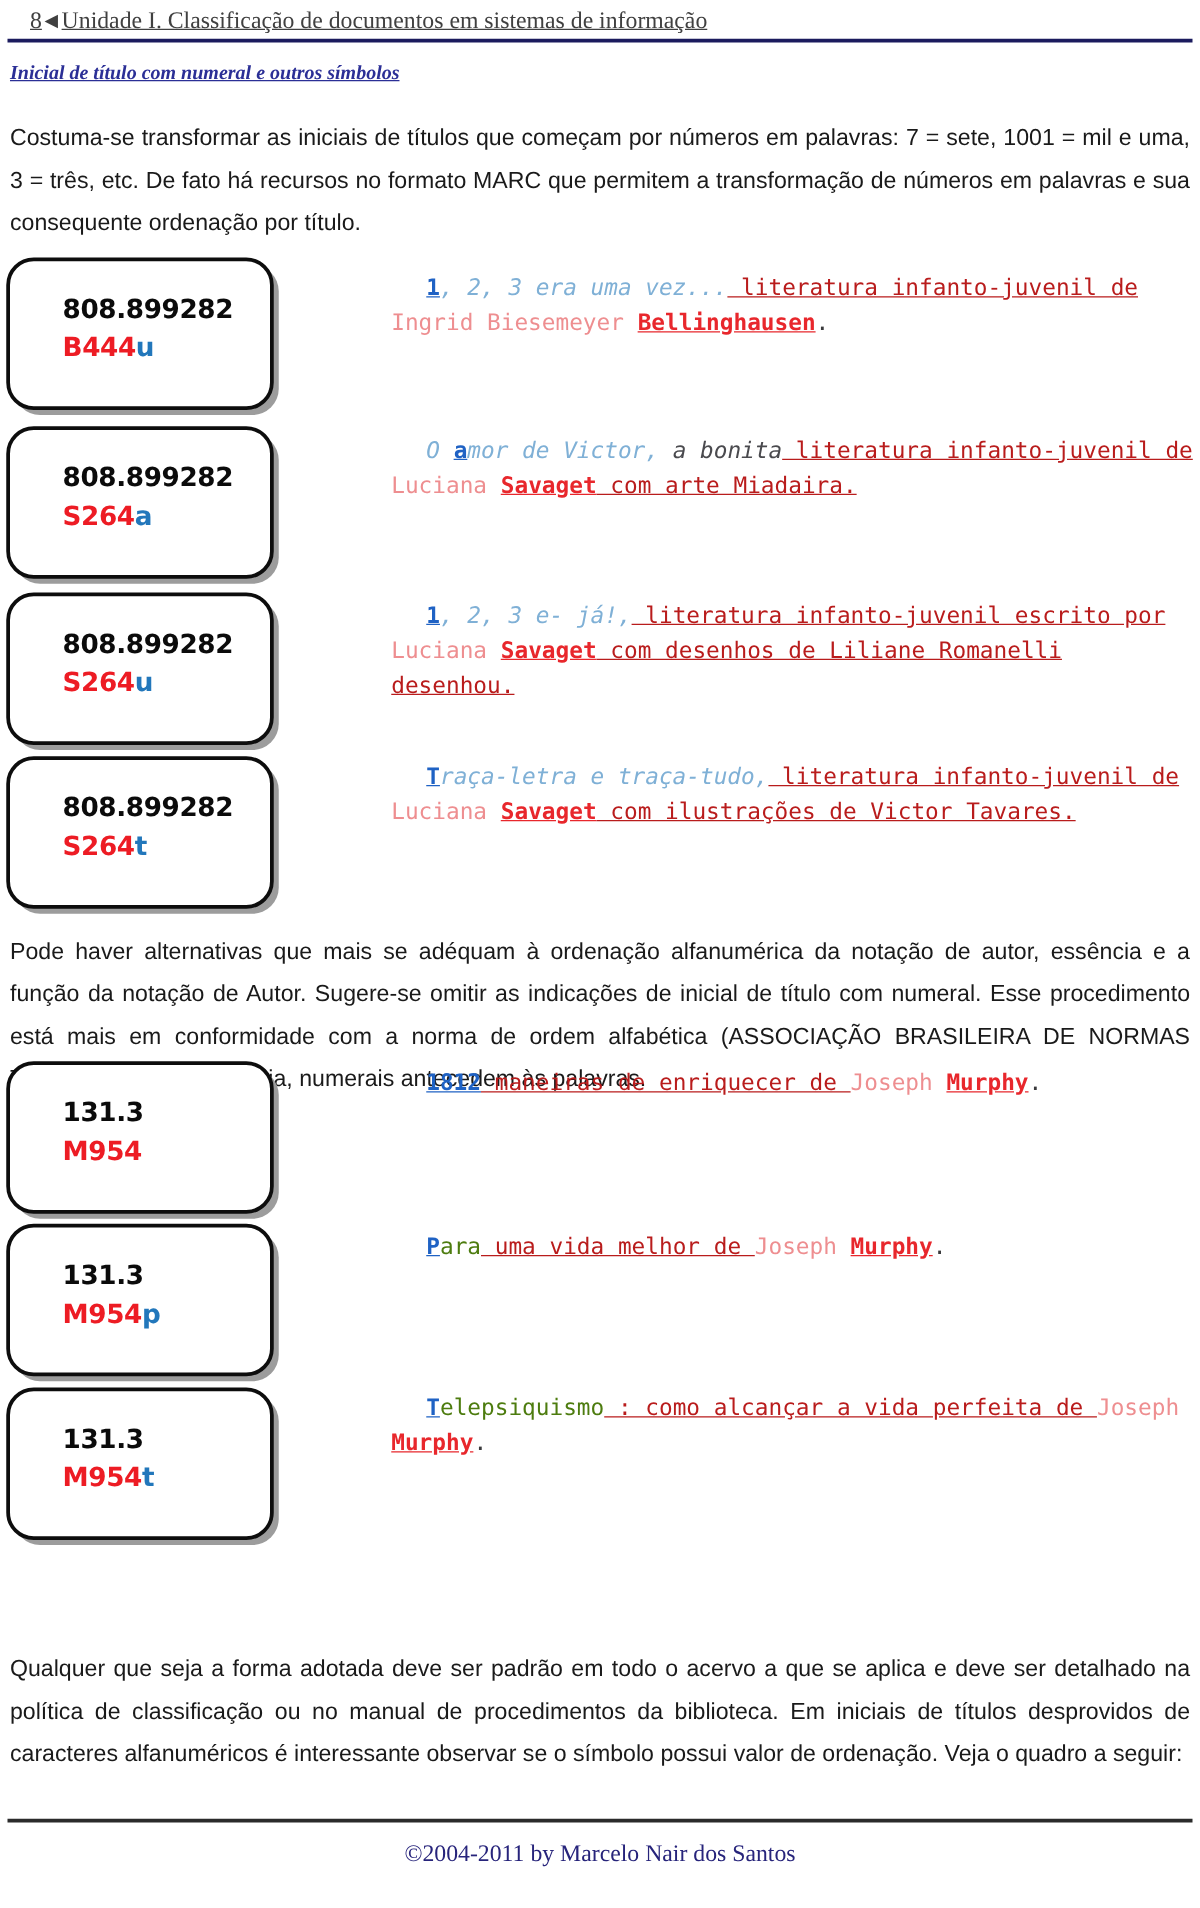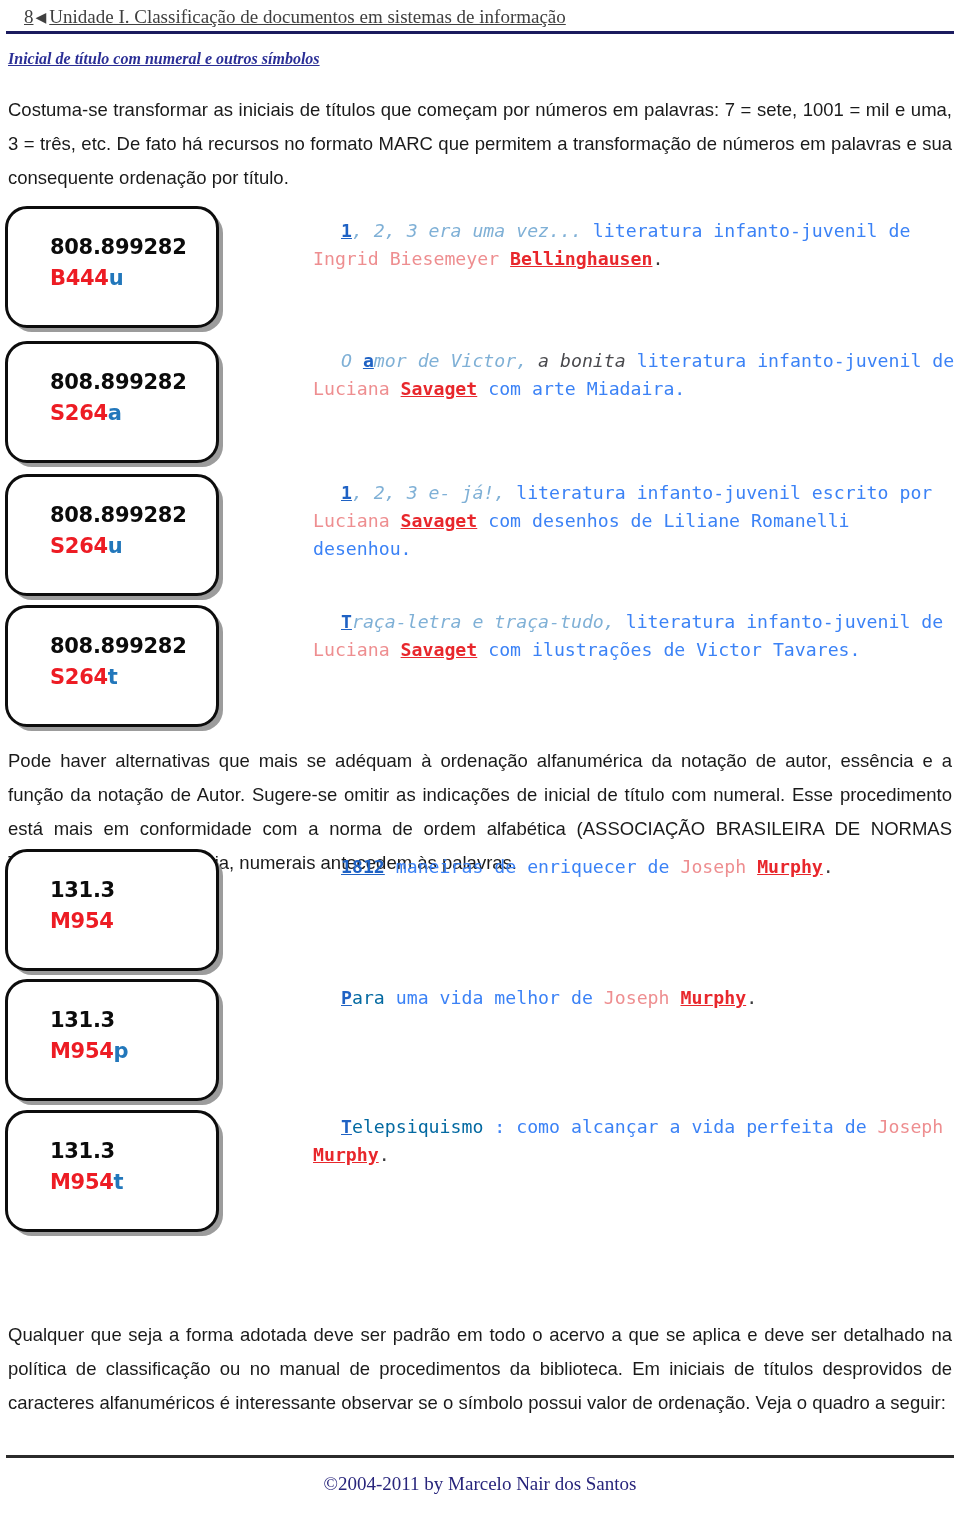--- a/index.html
+++ b/index.html
@@ -114,29 +114,30 @@
   .entry .t-init {
     color: #1f62c4;
     font-weight: bold;
     text-decoration: underline;
   }
   .entry .t-title {
     color: #7fb0d6;
     font-style: italic;
   }
   .entry .t-title-plain {
-    color: #0369a1;
+    color: #4d7c0f;
   }
   .entry .t-rest-i {
     color: #4a4a4e;
     font-style: italic;
     margin-top: 32px;
   }
   .entry .t-rest {
-    color: #3b82f6;
+    color: #b91c1c;
+    text-decoration: underline;
   }
   .entry .t-author {
     color: #ee8e90;
   }
   .entry .t-surname {
     color: #e8272c;
     font-weight: bold;
     text-decoration: underline;
   }
   .entry .t-dot { color: #3a3a3c; }

